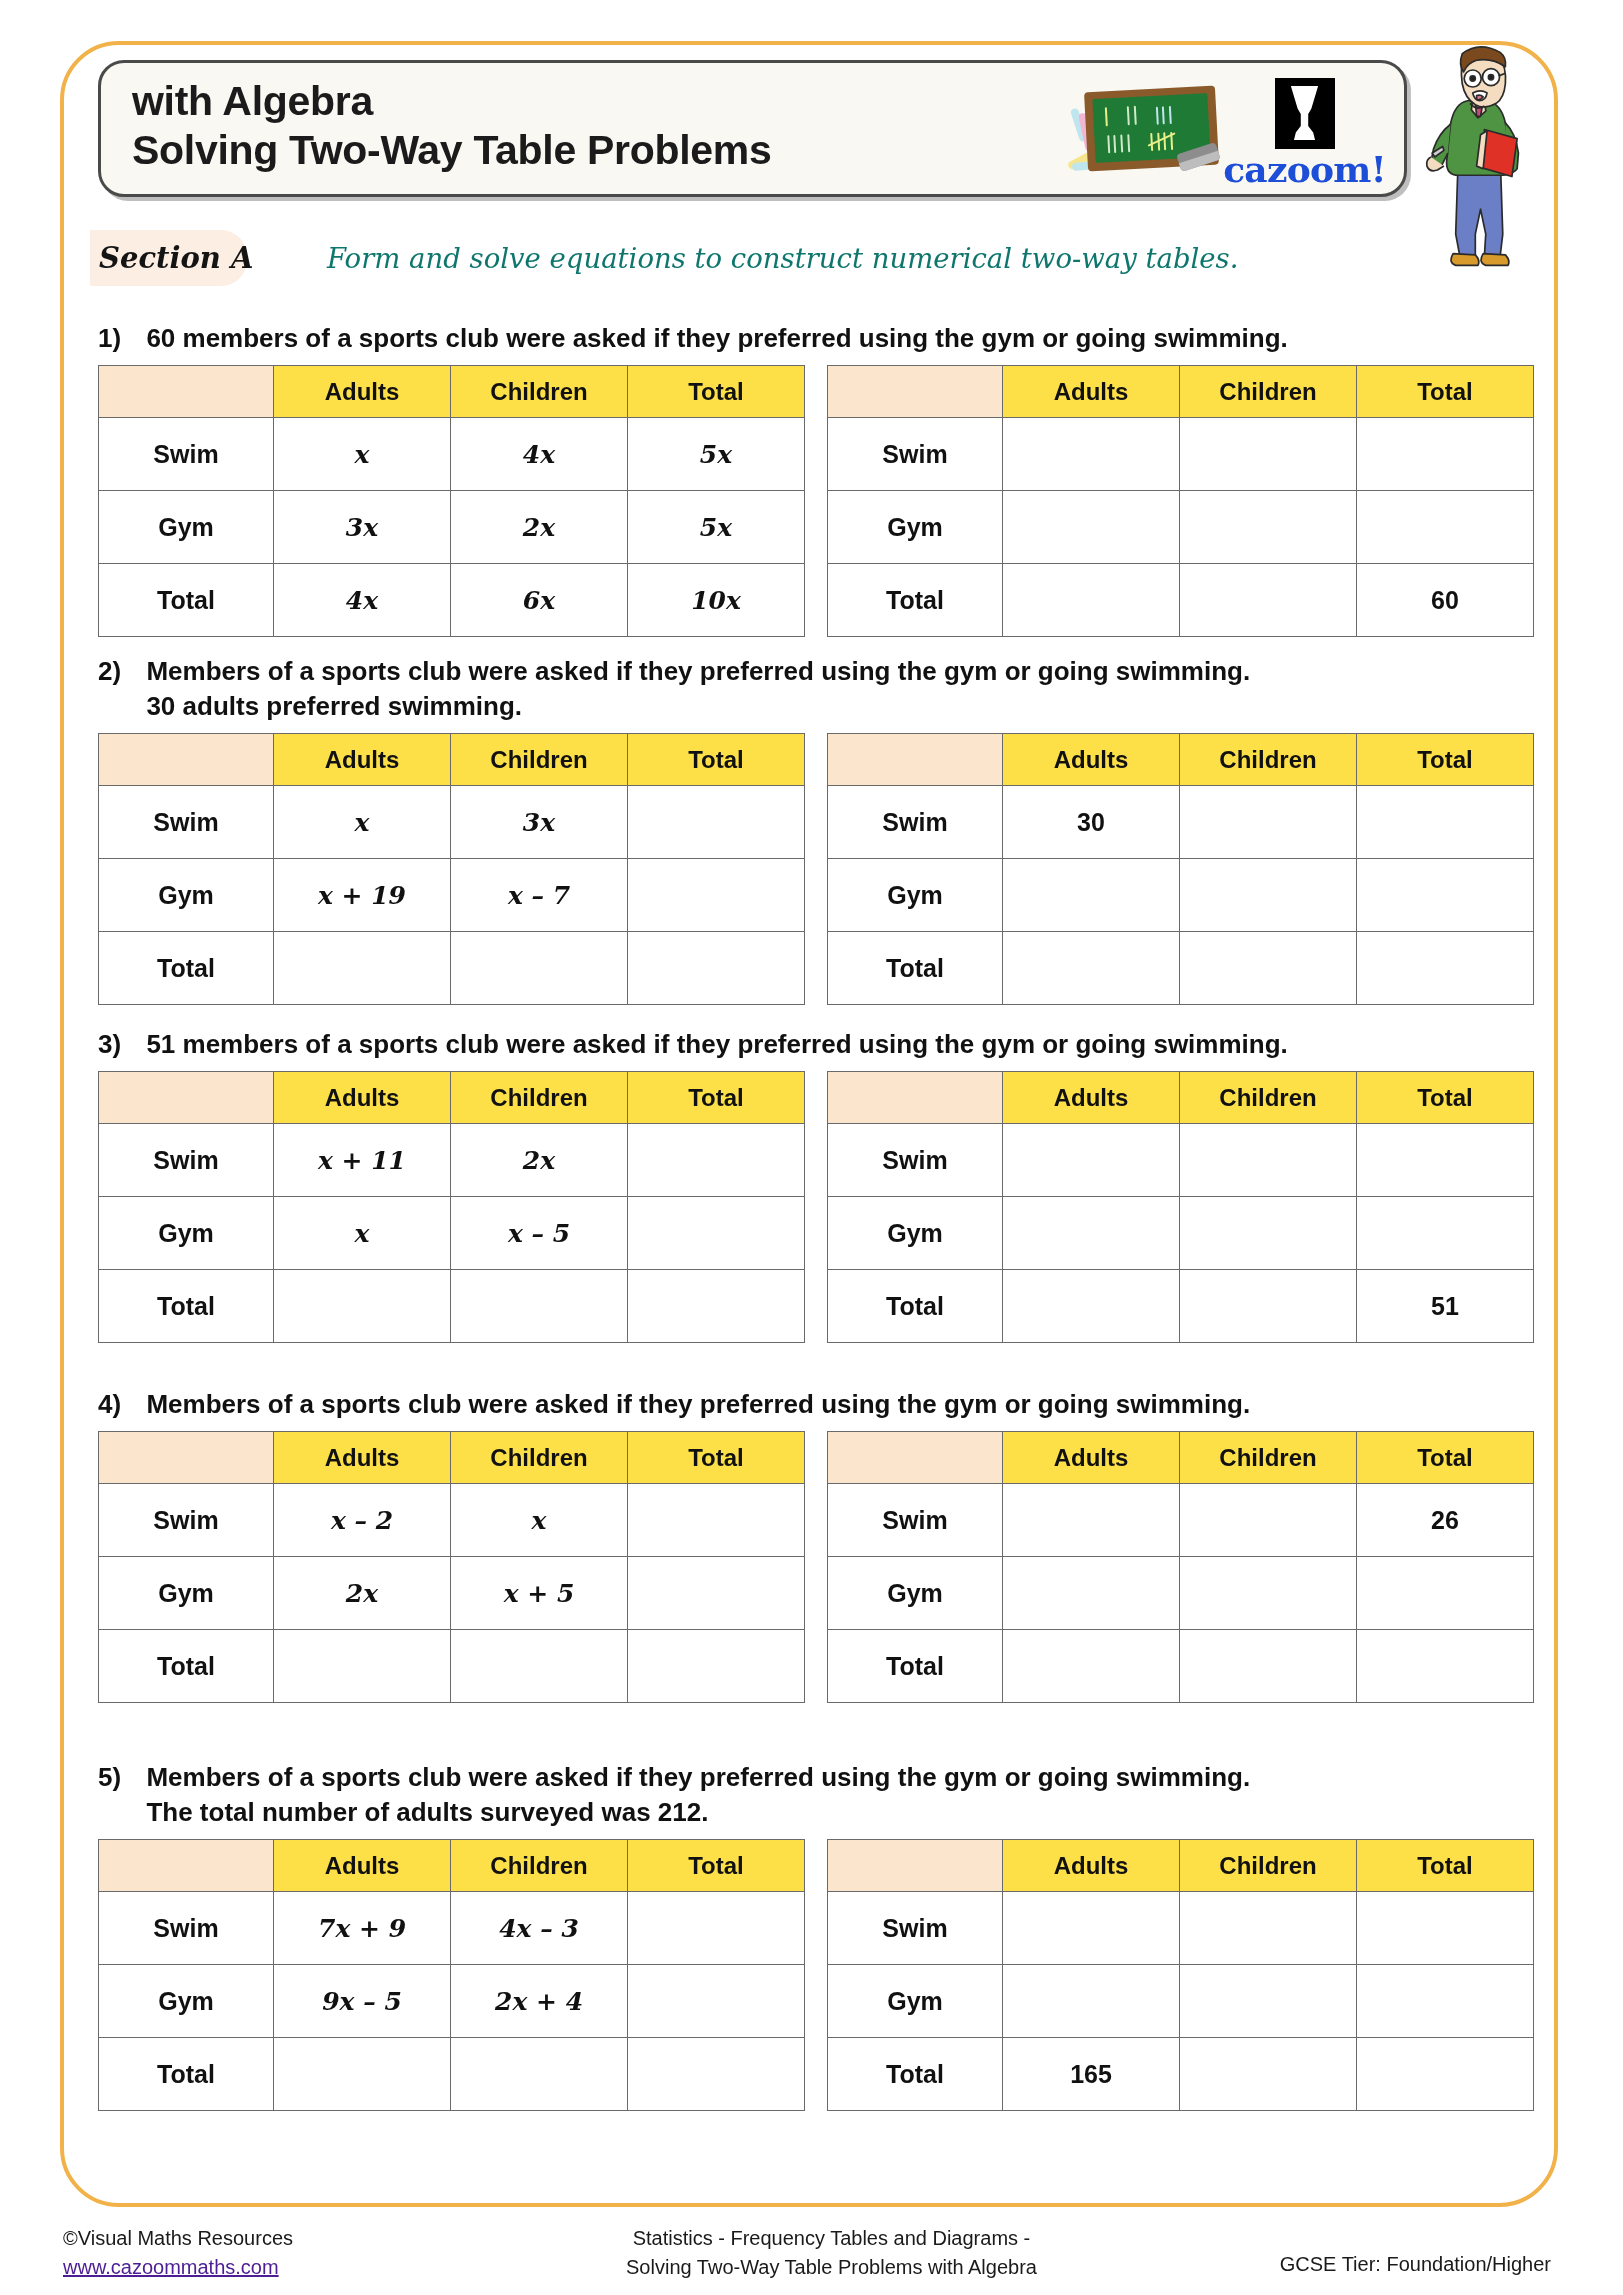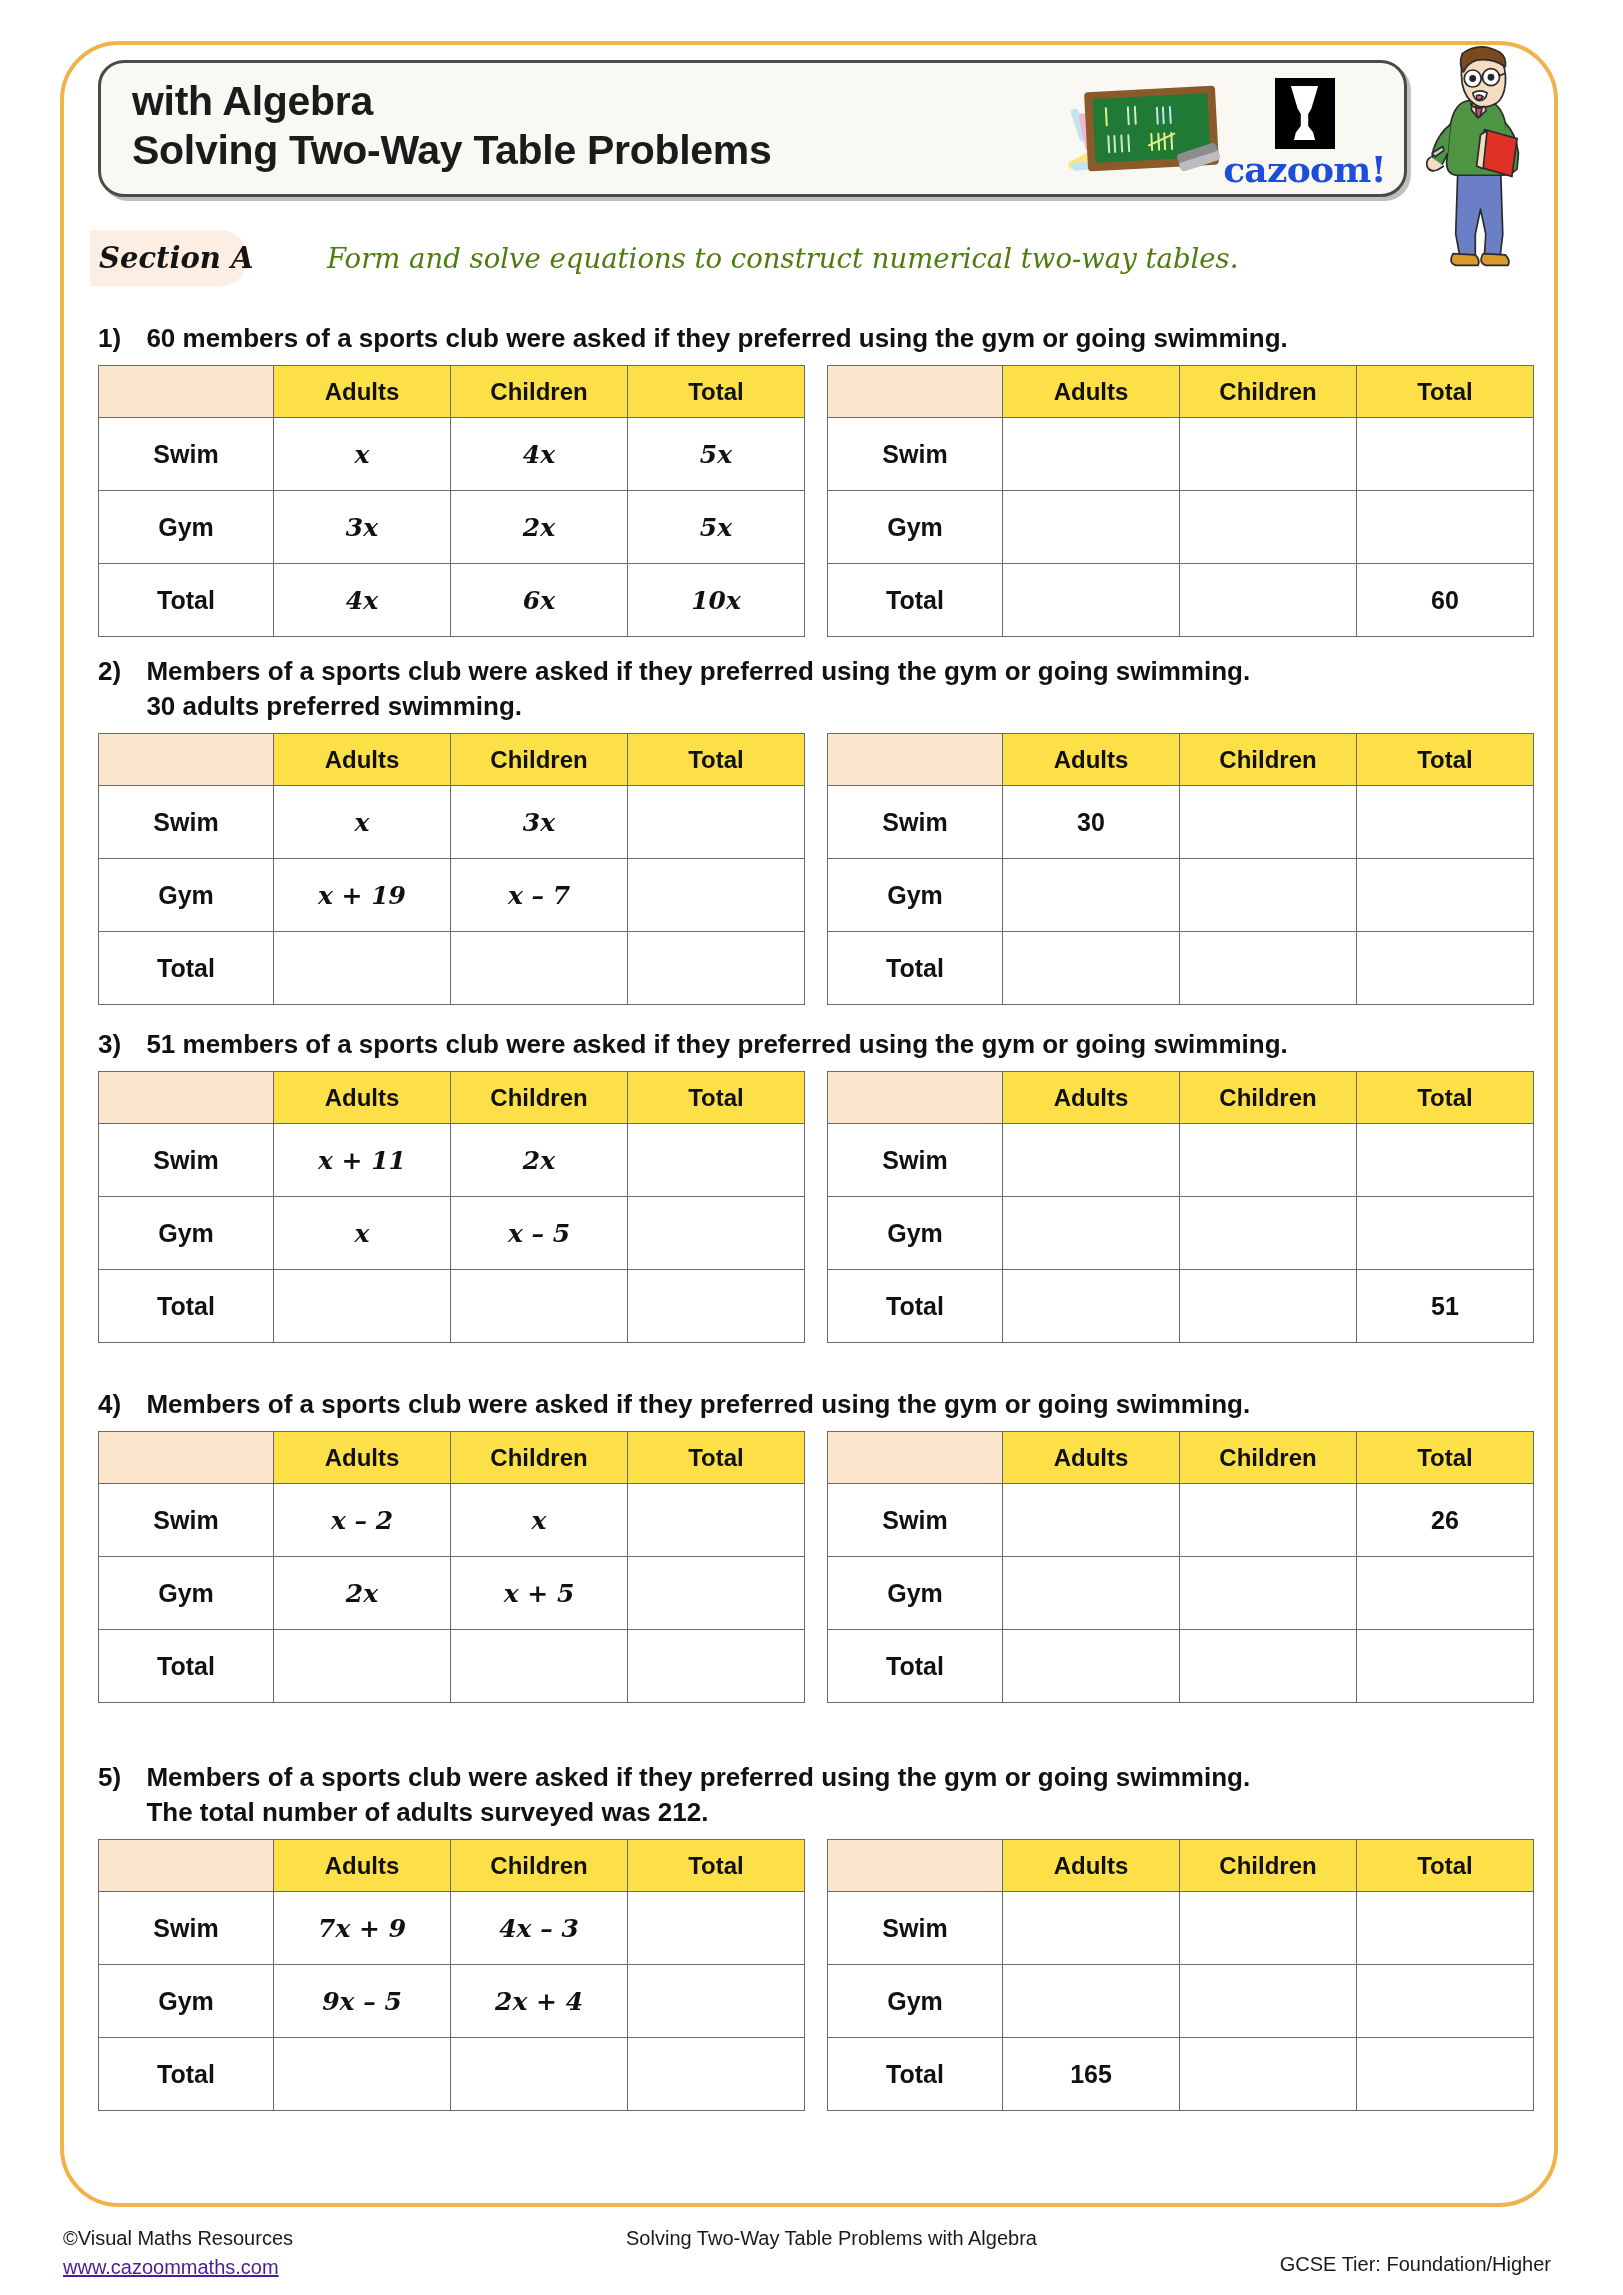--- a/index.html
+++ b/index.html
@@ -55,21 +55,21 @@
   .section-bar{
     position:absolute;left:90px;top:230px;width:157px;height:56px;
     background:#fdeee4;border-radius:0 26px 26px 0;
   }
   .section-label{
     position:absolute;left:99px;top:241px;
     font-family:"DejaVu Serif", serif;font-style:italic;font-weight:700;font-size:29px;color:#141414;
   }
   .section-desc{
     position:absolute;left:327px;top:242px;
-    font-family:"DejaVu Serif", serif;font-style:italic;font-size:27.5px;color:#4d7c0f;
+    font-family:"DejaVu Serif", serif;font-style:italic;font-size:27.5px;color:#0f766e;
   }
 
   
   .q{position:absolute;left:98px;width:1446px;}
   .q-head{display:flex;gap:14.4px;font-size:26px;font-weight:700;line-height:1.35;color:#111;}
   .q-num{width:34px;flex:0 0 34px;}
   .q-lines{flex:1;}
   .q-line{white-space:nowrap;}
 
   .tables{display:flex;gap:22px;margin-top:9.2px;}
@@ -594,19 +594,20 @@
         </div>
       </div>
     </div>
 
   <div class="footer">
     <div class="f-left">
       <div>©Visual Maths Resources</div>
       <a class="f-link" href="#">www.cazoommaths.com</a>
     </div>
     <div class="f-mid">
+      <div>Statistics - Frequency Tables and Diagrams -</div>
       <div>Solving Two-Way Table Problems with Algebra</div>
     </div>
     <div class="f-right">GCSE Tier: Foundation/Higher</div>
   </div>
 
 </div>
 
 
 </body></html>

